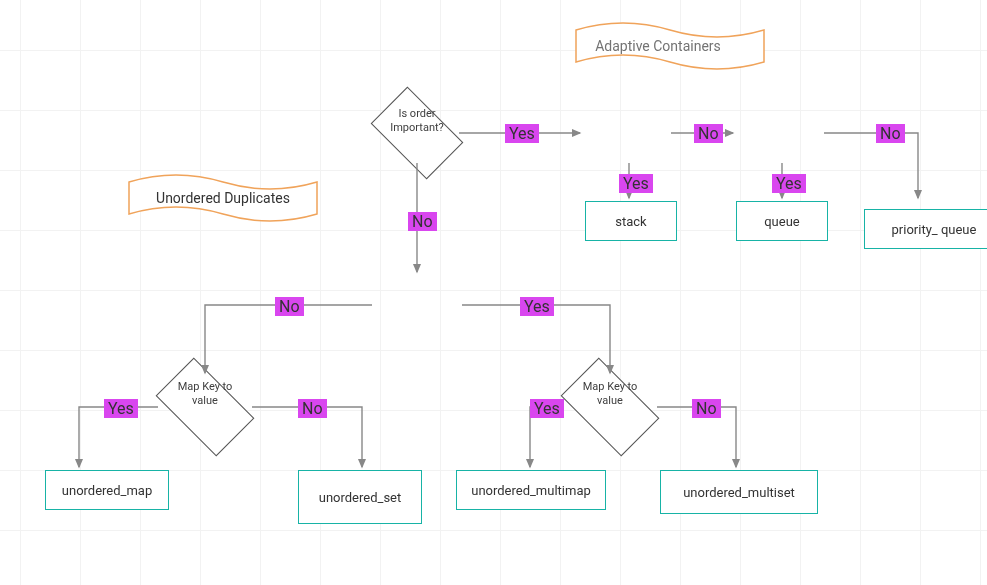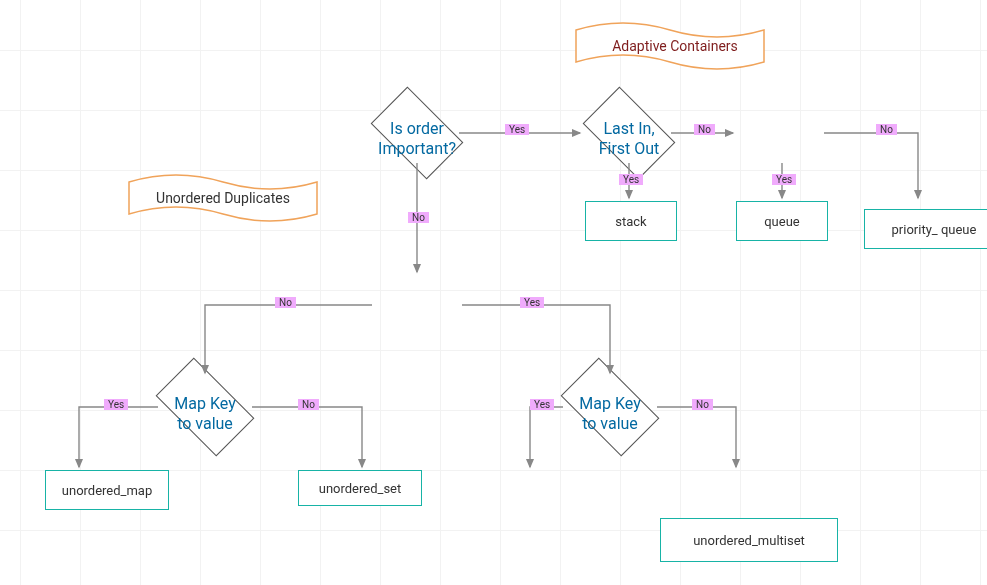--- a/index.html
+++ b/index.html
@@ -20,25 +20,25 @@
     background-size: 60px 60px;
     background-position: -40px -10px;
   }
   .canvas {
     position: absolute;
     inset: 0;
   }
   .diamond {
     position: absolute;
     display: flex;
-    align-items: flex-end;
+    align-items: flex-start;
     justify-content: center;
     text-align: center;
-    font-size: 16px;
-    color: #0369a1;
+    font-size: 11px;
+    color: #404040;
     line-height: 1.25;
   }
   .diamond::before {
     content: "";
     position: absolute;
     inset: 0;
     border: 1px solid #555;
     transform: rotate(45deg) scaleX(1.1);
     background: #fff;
   }
@@ -49,23 +49,23 @@
     background: #fff;
     display: flex;
     align-items: center;
     justify-content: center;
     font-size: 13px;
     color: #333;
     padding: 6px 10px;
   }
   .edge-label {
     position: absolute;
-    font-size: 10px;
+    font-size: 16px;
     color: #333;
-    background: #f0abfc;
+    background: #d946ef;
     padding: 0 4px;
     white-space: nowrap;
   }
   svg.connectors {
     position: absolute;
     inset: 0;
     width: 987px;
     height: 585px;
     pointer-events: none;
   }
@@ -81,60 +81,60 @@
 </head>
 <body>
 
 <div class="grid-bg"></div>
 
 <div class="canvas">
 
   <svg class="title-wave" style="left:575px; top:20px;" width="190" height="52">
     <path d="M1 10 Q 48 -4 95 10 Q 142 24 189 10 L 189 42 Q 142 56 95 42 Q 48 28 1 42 Z"></path>
   </svg>
-  <div style="position:absolute; left:580px; top:20px; width:190px; height:52px; display:flex; align-items:center; justify-content:center; font-size:14px; color:#7f1d1d;">
+  <div style="position:absolute; left:563px; top:20px; width:190px; height:52px; display:flex; align-items:center; justify-content:center; font-size:14px; color:#737373;">
     <span>Adaptive Containers</span>
   </div>
 
   <svg class="title-wave" style="left:128px; top:172px;" width="190" height="52">
     <path d="M1 10 Q 48 -4 95 10 Q 142 24 189 10 L 189 42 Q 142 56 95 42 Q 48 28 1 42 Z"></path>
   </svg>
   <div style="position:absolute; left:128px; top:172px; width:190px; height:52px; display:flex; align-items:center; justify-content:center; font-size:14px; color:#333;">
     <span>Unordered Duplicates</span>
   </div>
 
   <div class="diamond" style="left:381px; top:107px; width:72px; height:52px;">
     <span>Is order Important?</span>
-  </div>
-  <div class="diamond" style="left:593px; top:107px; width:72px; height:52px;">
-    <span>Last In, First Out</span>
   </div>
   <div class="diamond" style="left:166px; top:380px; width:78px; height:54px;">
     <span>Map Key to value</span>
   </div>
   <div class="diamond" style="left:571px; top:380px; width:78px; height:54px;">
     <span>Map Key to value</span>
   </div>
 
   <div class="result" style="left:736px; top:201px; width:92px; height:40px;">
     <span>queue</span>
   </div>
   <div class="result" style="left:585px; top:201px; width:92px; height:40px;">
     <span>stack</span>
   </div>
   <div class="result" style="left:864px; top:201px; width:140px; height:40px;margin-top:8px;">
     <span>priority_ queue</span>
   </div>
   <div class="result" style="left:17px; top:470px; width:124px; height:40px;margin-left:28px;">
     <span>unordered_map</span>
   </div>
-  <div class="result" style="left:298px; top:470px; width:124px; height:36px;align-items:center;">
+  <div class="result" style="left:298px; top:470px; width:124px; height:54px;align-items:center;">
     <span>unordered_set</span>
   </div>
-  <div class="result" style="left:660px; top:470px; width:178px; height:44px;margin-top:48px;">
+  <div class="result" style="left:456px; top:470px; width:150px; height:40px;">
+    <span>unordered_multimap</span>
+  </div>
+  <div class="result" style="left:660px; top:470px; width:158px; height:44px;">
     <span>unordered_multiset</span>
   </div>
 
   <svg class="connectors">
     <defs>
       <marker id="ah" markerWidth="8" markerHeight="8" refX="6" refY="3" orient="auto">
         <path d="M0,0 L7,3 L0,6 Z" class="arrow"></path>
       </marker>
     </defs>
 

